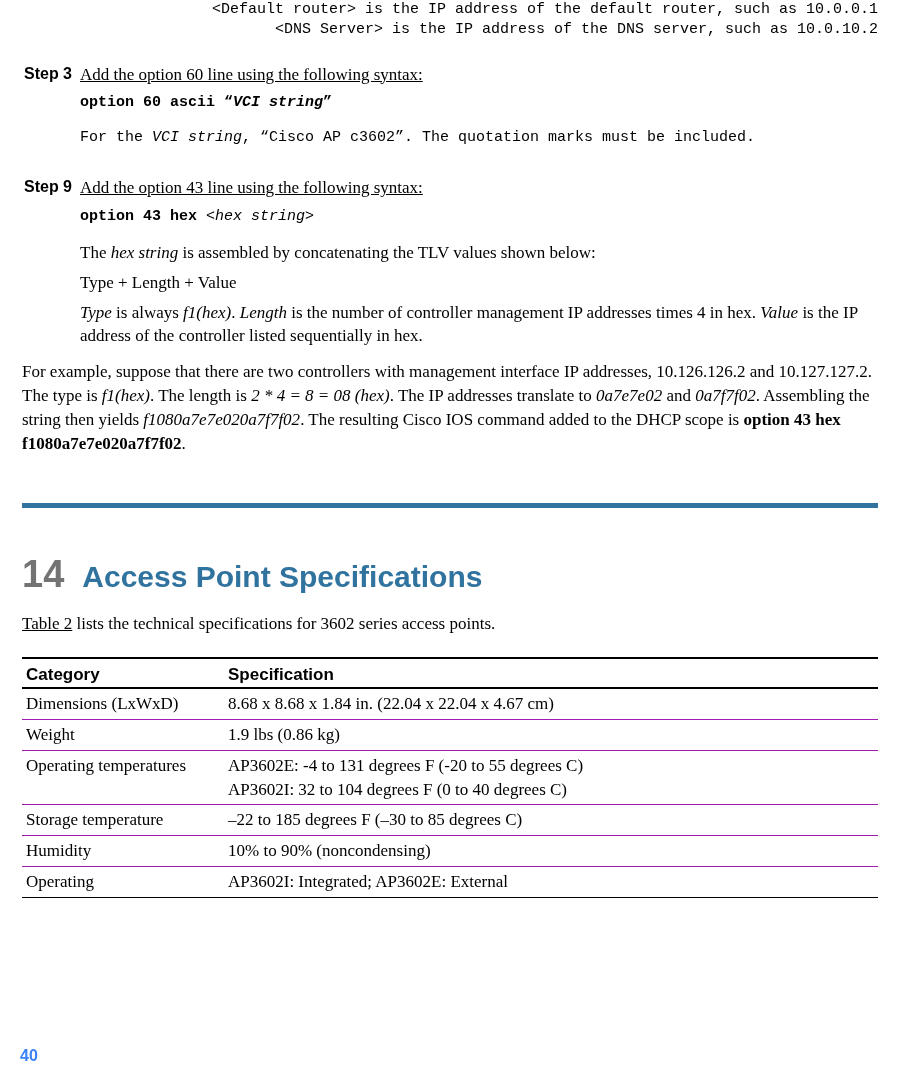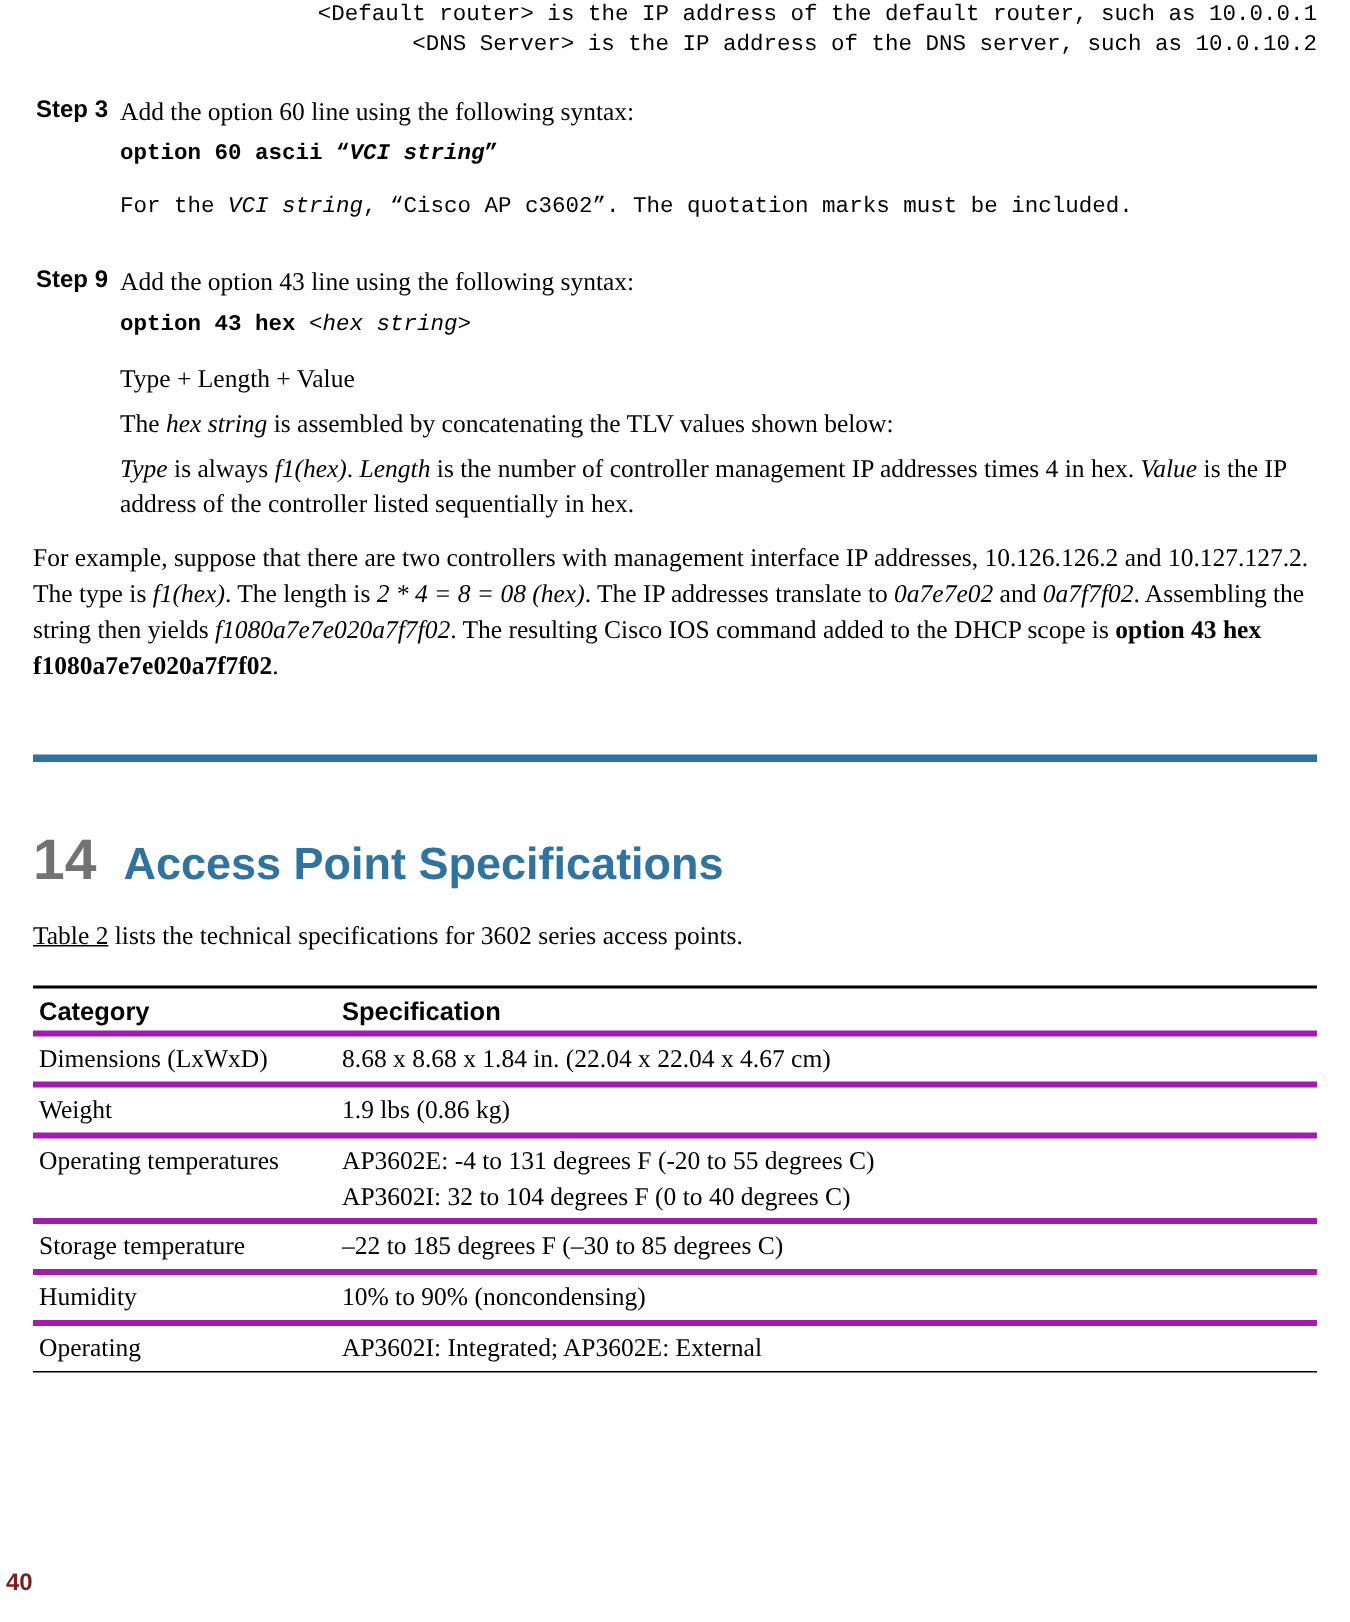--- a/index.html
+++ b/index.html
@@ -40,20 +40,21 @@
       font-weight: bold;
       font-size: 16px;
       width: 56px;
       flex-shrink: 0;
     }
     .step-body {
       flex: 1;
     }
     .step-text {
       margin-bottom: 6px;
+      text-decoration: underline;
     }
     .syntax-line {
       font-family: 'Courier New', monospace;
       font-weight: bold;
       font-size: 15px;
       margin-top: 4px;
       margin-bottom: 14px;
     }
     .syntax-line .italic-var {
       font-style: italic;
@@ -143,39 +144,39 @@
     }
     table.specs th {
       font-family: Arial, Helvetica, sans-serif;
       font-weight: bold;
       font-size: 17px;
       text-align: left;
       padding: 4px 8px 0 4px;
       vertical-align: top;
     }
     table.specs td {
-      border-top: 4px solid #a21caf;
+      border-top: 1px solid #a21caf;
       padding: 3px 8px 3px 4px;
       vertical-align: top;
       font-size: 17px;
     }
     table.specs tbody tr:last-child td {
       border-bottom: 1px solid #000;
     }
     table.specs td.col-cat {
       width: 202px;
     }
     .page-number {
       position: absolute;
       bottom: 14px;
-      left: 4px;
+      left: 20px;
       font-family: Arial, Helvetica, sans-serif;
       font-weight: bold;
       font-size: 16px;
-      color: #7f1d1d;
+      color: #3b82f6;
     }
   </style>
 </head>
 <body>
 
 <div class="content-area">
 
   <div class="mono-block">
     <div>&lt;Default router&gt; is the IP address of the default router, such as 10.0.0.1</div>
     <div>&lt;DNS Server&gt; is the IP address of the DNS server, such as 10.0.10.2</div>
@@ -194,24 +195,24 @@
     </div>
   </div>
 
   <div class="step-row">
     <div class="step-label">Step 9</div>
     <div class="step-body">
       <div class="step-text">Add the option 43 line using the following syntax:</div>
       <div class="syntax-line">
         <span>option 43 hex </span><span class="nonbold">&lt;</span><span class="italic-var nonbold">hex string</span><span class="nonbold">&gt;</span>
       </div>
-      <div class="para-inset italic" style="margin-left:0;">Type + Length + Value</div>
       <div class="para-inset" style="margin-left:0;">
         <span>The </span><span class="italic">hex string</span><span> is assembled by concatenating the TLV values shown below:</span>
       </div>
+      <div class="para-inset italic" style="margin-left:0;">Type + Length + Value</div>
       <div class="para-inset" style="margin-left:0;">
         <span class="italic">Type</span><span> is always </span><span class="italic">f1(hex)</span><span>. </span><span class="italic">Length</span><span> is the number of controller management IP addresses times 4 in hex. </span><span class="italic">Value</span><span> is the IP address of the controller listed sequentially in hex.</span>
       </div>
     </div>
   </div>
 
   <div class="para-full">
     <span>For example, suppose that there are two controllers with management interface IP addresses, 10.126.126.2 and 10.127.127.2. The type is </span><span class="italic">f1(hex)</span><span>. The length is </span><span class="italic">2 * 4 = 8 = 08 (hex)</span><span>. The IP addresses translate to </span><span class="italic">0a7e7e02</span><span> and </span><span class="italic">0a7f7f02</span><span>. Assembling the string then yields </span><span class="italic">f1080a7e7e020a7f7f02</span><span>. The resulting Cisco IOS command added to the DHCP scope is </span><span class="bold">option 43 hex f1080a7e7e020a7f7f02</span><span>.</span>
   </div>
 

